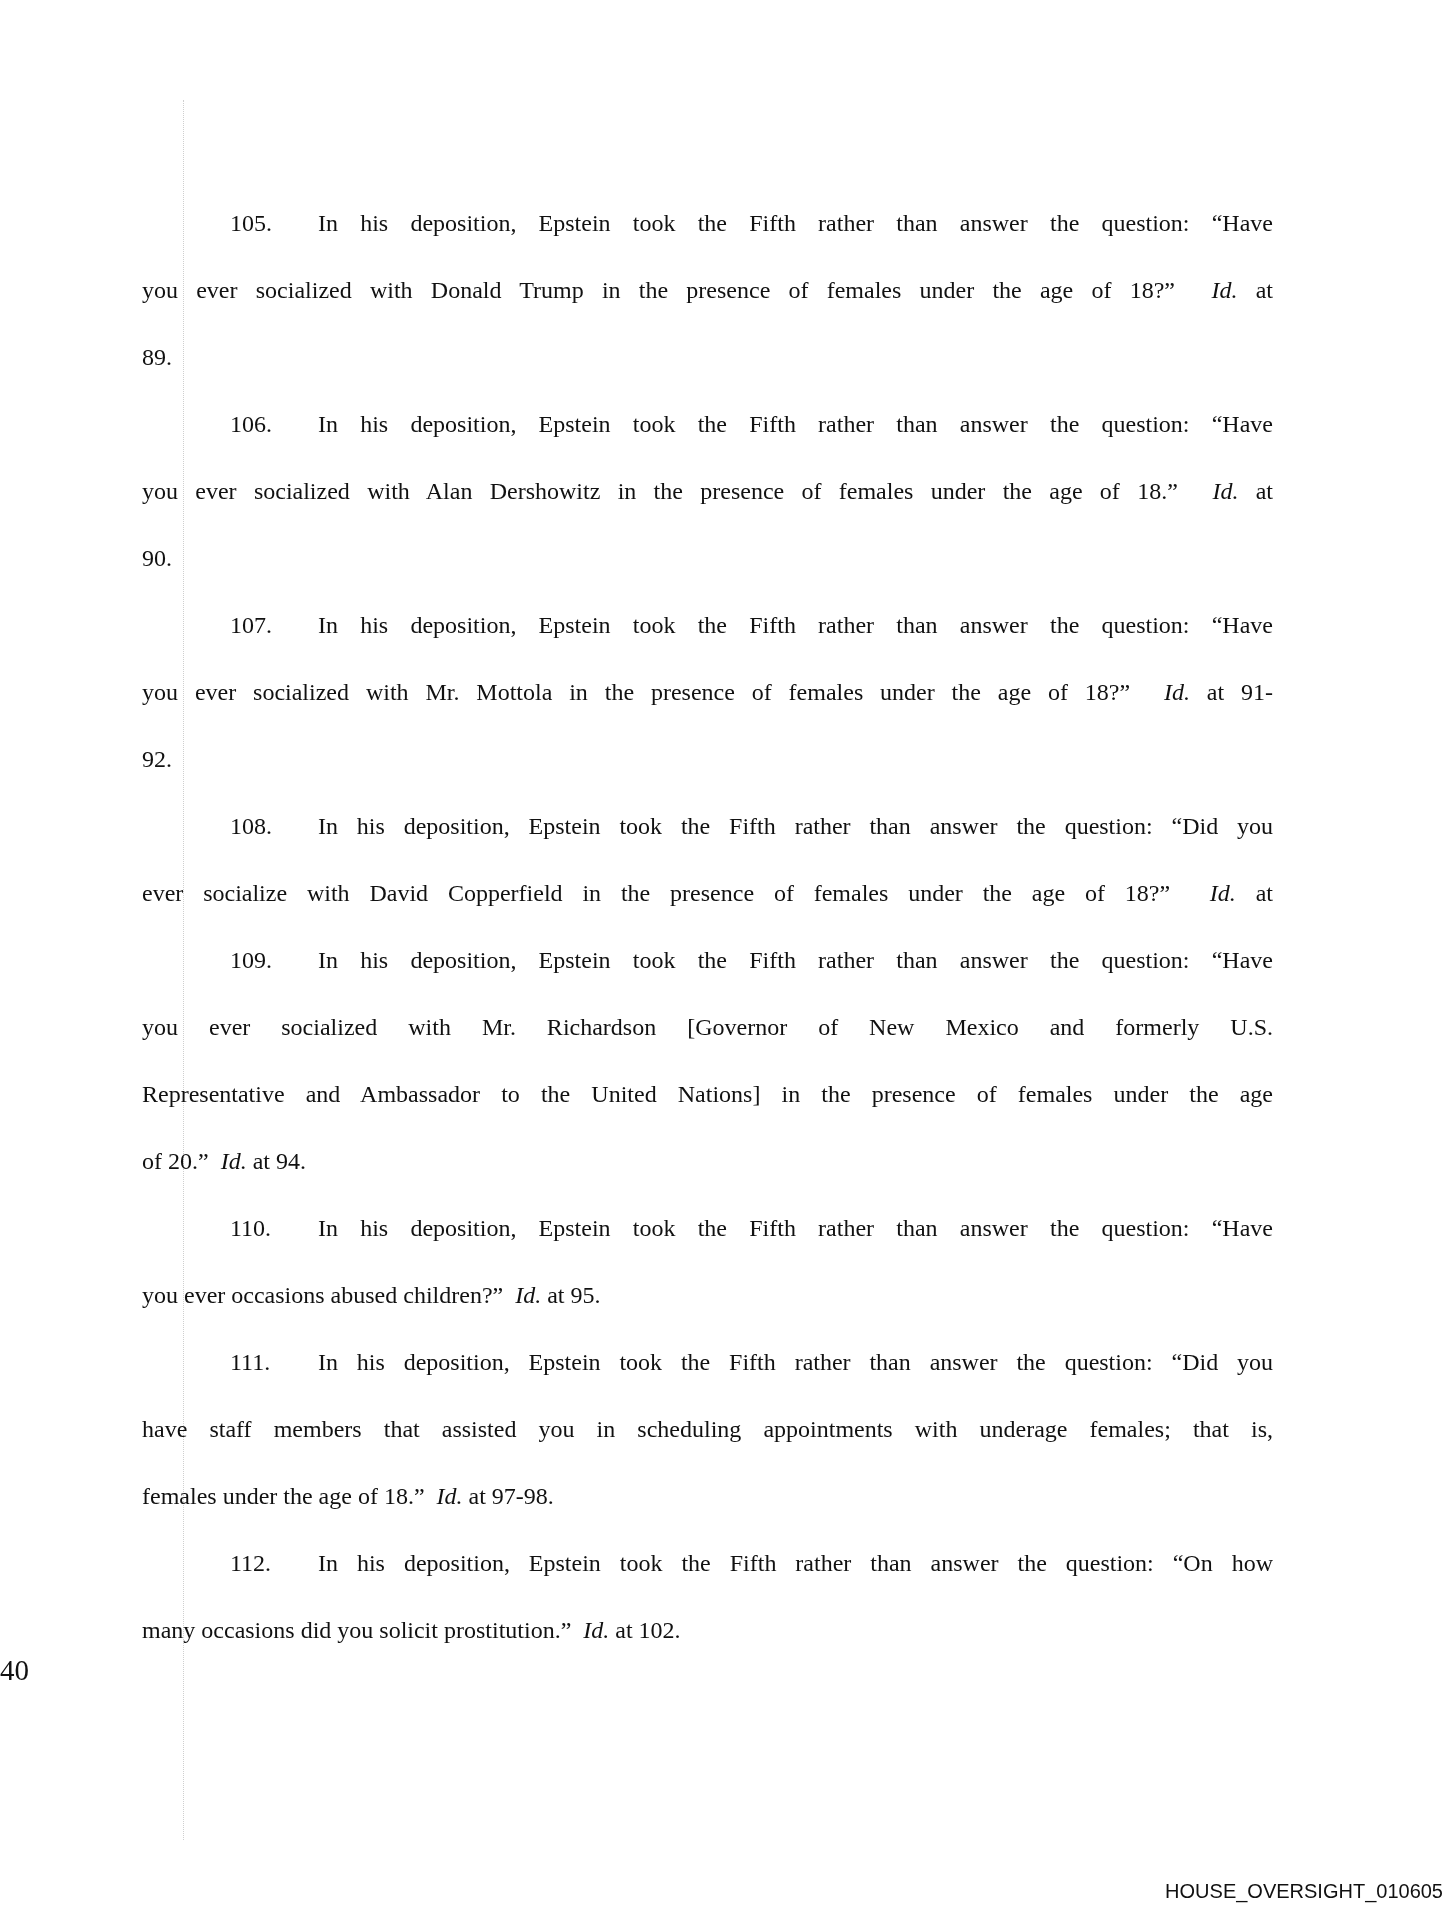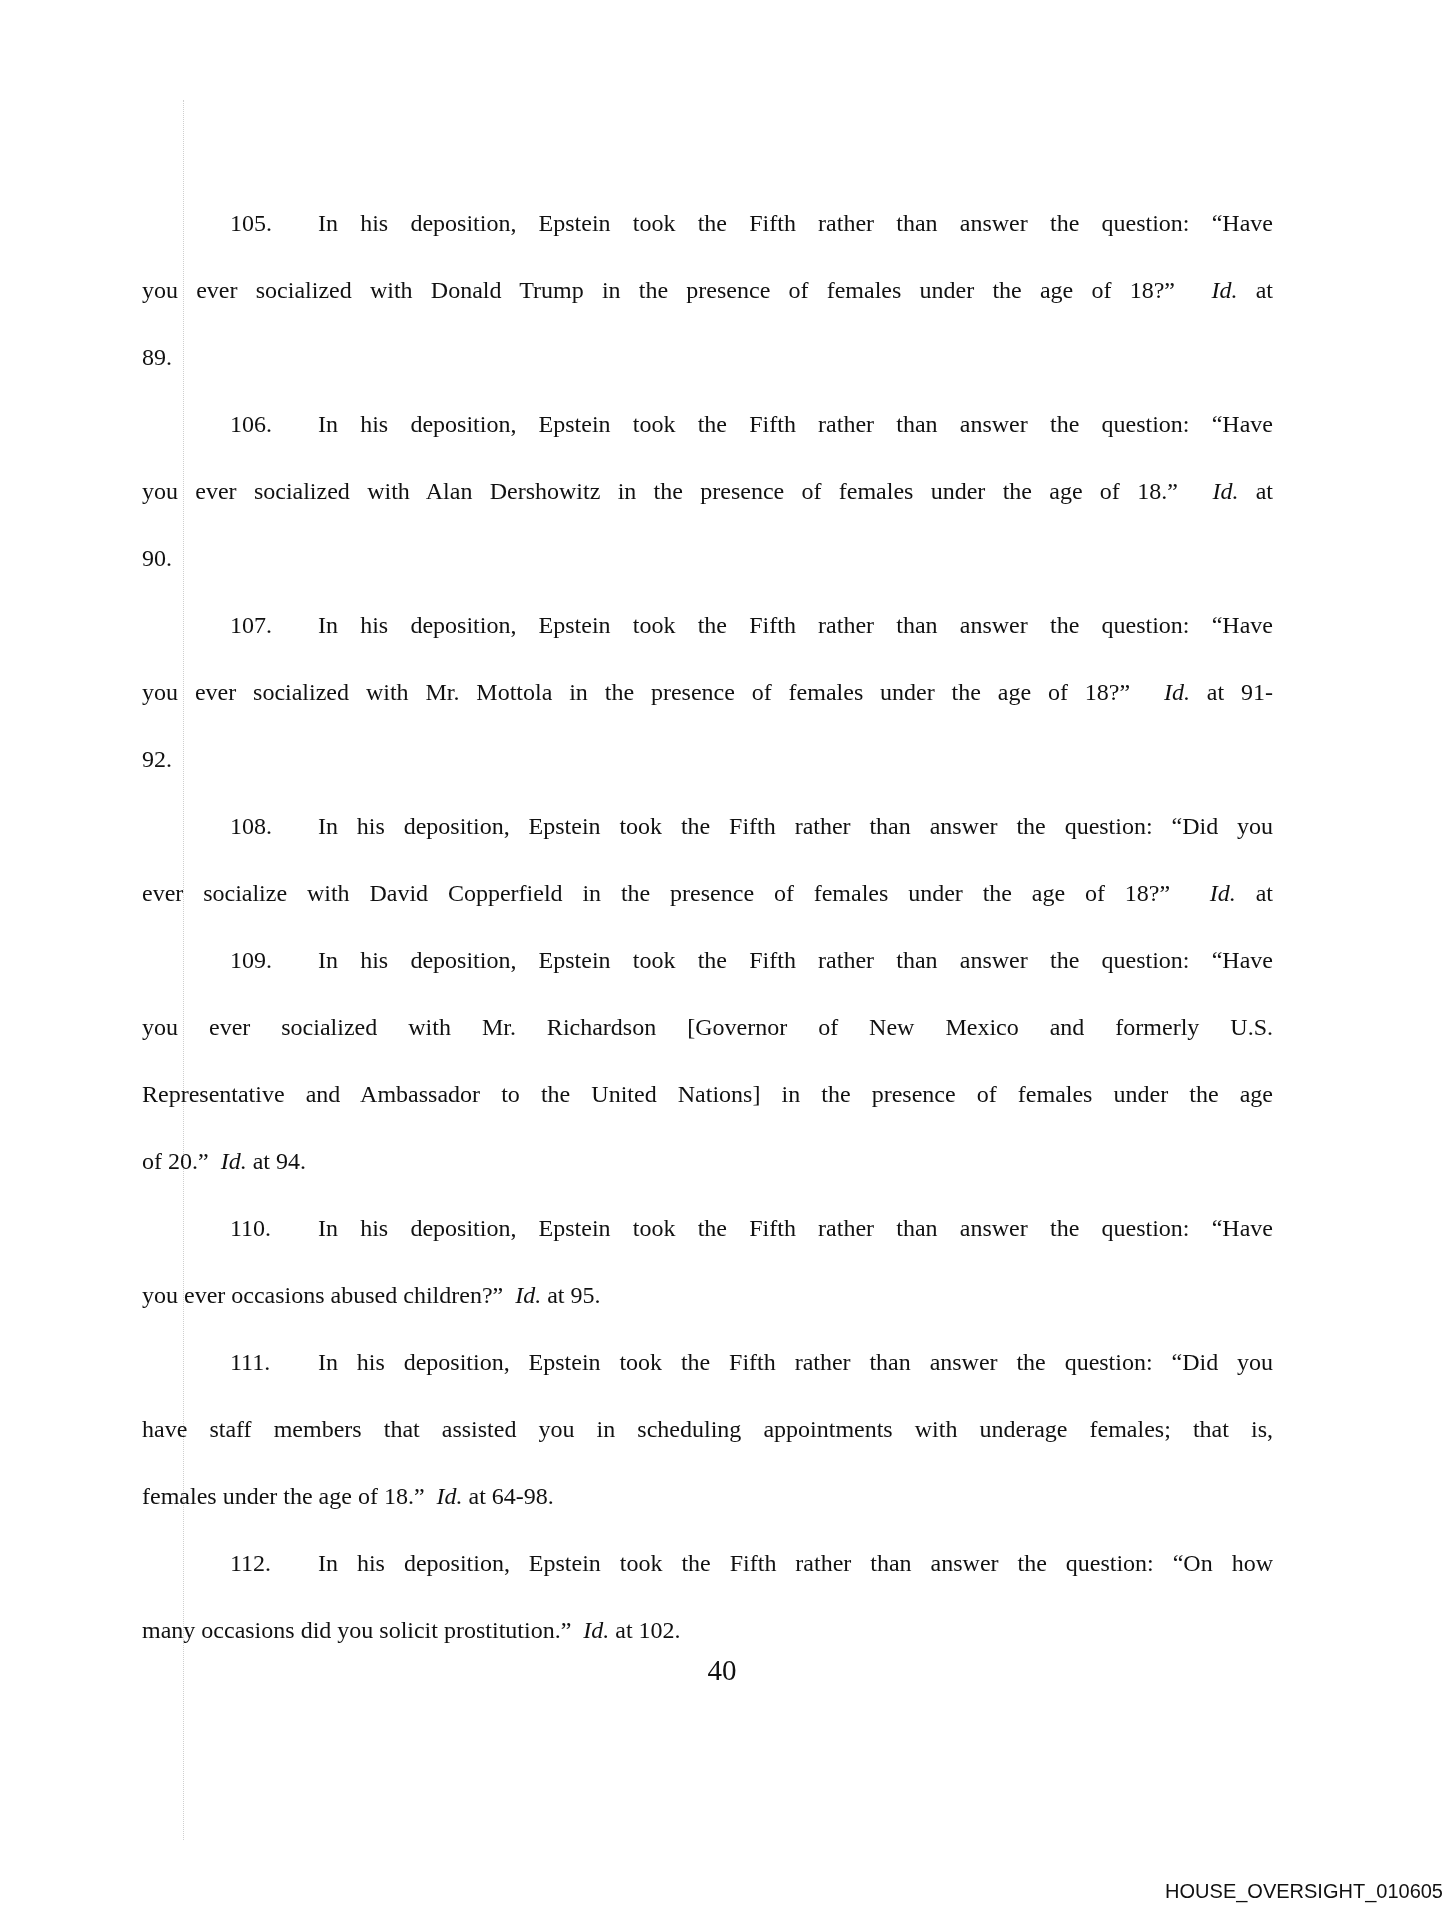--- a/index.html
+++ b/index.html
@@ -4,21 +4,21 @@
 <style>
   html, body { margin:0; padding:0; background:#ffffff; }
   body { width:1453px; height:1920px; position:relative; overflow:hidden;
          font-family:"Liberation Serif","DejaVu Serif",serif; color:#111; }
   .line { position:absolute; left:142px; width:1131px; font-size:24px; line-height:36px;
           white-space:nowrap; }
   .just { text-align:justify; text-align-last:justify; }
   .indent { left:230px; width:1043px; }
   .num { display:inline-block; width:88px; }
   i { font-style:italic; }
-  .pageno { position:absolute; left:0; width:1444px; text-align:center; top:1654px; font-size:29px; }
+  .pageno { position:absolute; left:0; width:1444px; text-align:left; top:1654px; font-size:29px; }
   .bates { position:absolute; right:10px; top:1880px; font-family:"Liberation Sans","DejaVu Sans",sans-serif;
            font-size:20px; letter-spacing:0px; }
   .margin-dots { position:absolute; left:183px; top:100px; height:1740px; border-left:1px dotted #cfcfcf; }
 </style>
 </head>
 <body>
 
 <div class="margin-dots"></div>
 
 <div class="line indent just" style="top:205px"><span class="num">105.</span><span>In his deposition, Epstein took the Fifth rather than answer the question: “Have</span></div>
@@ -39,19 +39,19 @@
 <div class="line indent just" style="top:942px"><span class="num">109.</span><span>In his deposition, Epstein took the Fifth rather than answer the question: “Have</span></div>
 <div class="line just" style="top:1009px; word-spacing:6px"><span>you ever socialized with Mr. Richardson [Governor of New Mexico and formerly U.S.</span></div>
 <div class="line just" style="top:1076px"><span>Representative and Ambassador to the United Nations] in the presence of females under the age</span></div>
 <div class="line" style="top:1143px"><span>of 20.”</span>&nbsp; <i>Id.</i> <span>at 94.</span></div>
 
 <div class="line indent just" style="top:1210px"><span class="num">110.</span><span>In his deposition, Epstein took the Fifth rather than answer the question: “Have</span></div>
 <div class="line" style="top:1277px"><span>you ever occasions abused children?”</span>&nbsp; <i>Id.</i> <span>at 95.</span></div>
 
 <div class="line indent just" style="top:1344px"><span class="num">111.</span><span>In his deposition, Epstein took the Fifth rather than answer the question: “Did you</span></div>
 <div class="line just" style="top:1411px"><span>have staff members that assisted you in scheduling appointments with underage females; that is,</span></div>
-<div class="line" style="top:1478px"><span>females under the age of 18.”</span>&nbsp; <i>Id.</i> <span>at 64-98.</span></div>
+<div class="line" style="top:1478px"><span>females under the age of 18.”</span>&nbsp; <i>Id.</i> <span>at 97-98.</span></div>
 
 <div class="line indent just" style="top:1545px"><span class="num">112.</span><span>In his deposition, Epstein took the Fifth rather than answer the question: “On how</span></div>
 <div class="line" style="top:1612px"><span>many occasions did you solicit prostitution.”</span>&nbsp; <i>Id.</i> <span>at 102.</span></div>
 
 <div class="pageno">40</div>
 <div class="bates">HOUSE_OVERSIGHT_010605</div>
 
 </body></html>

